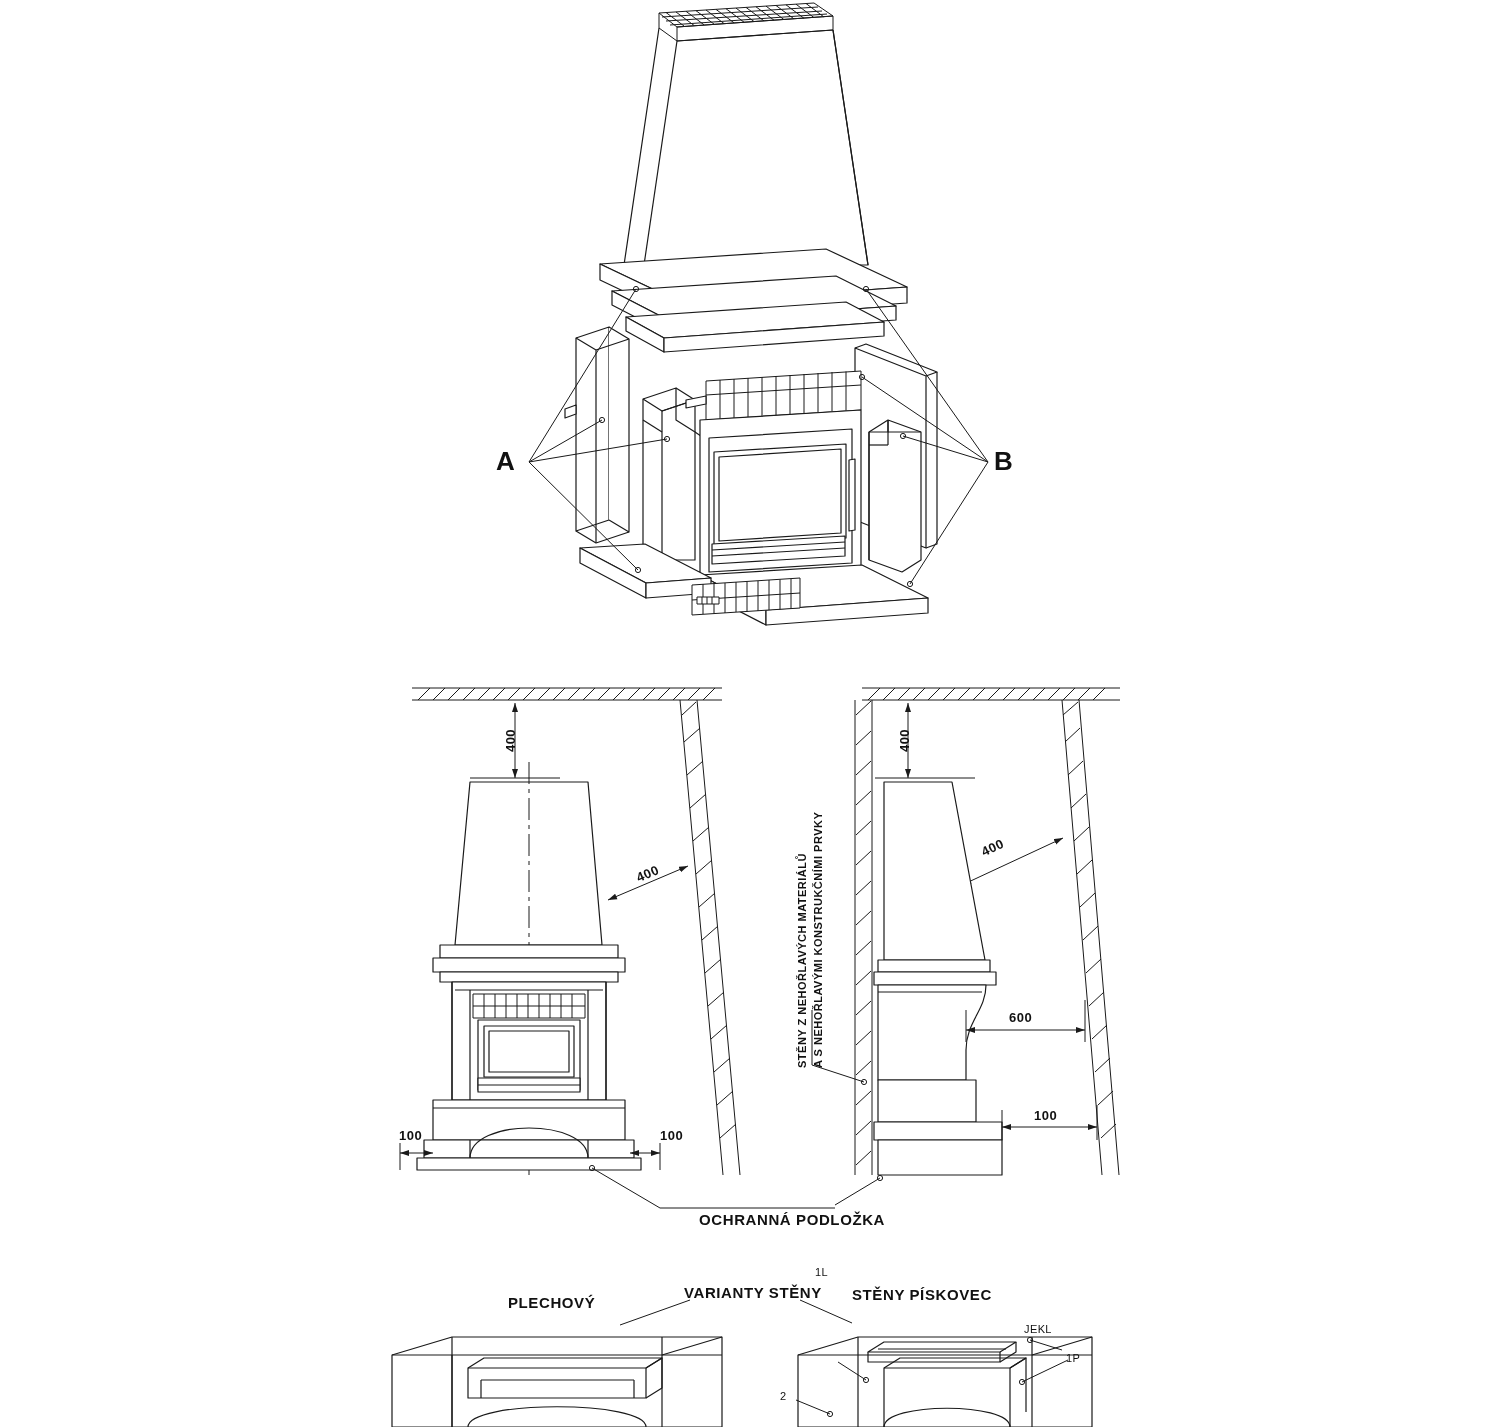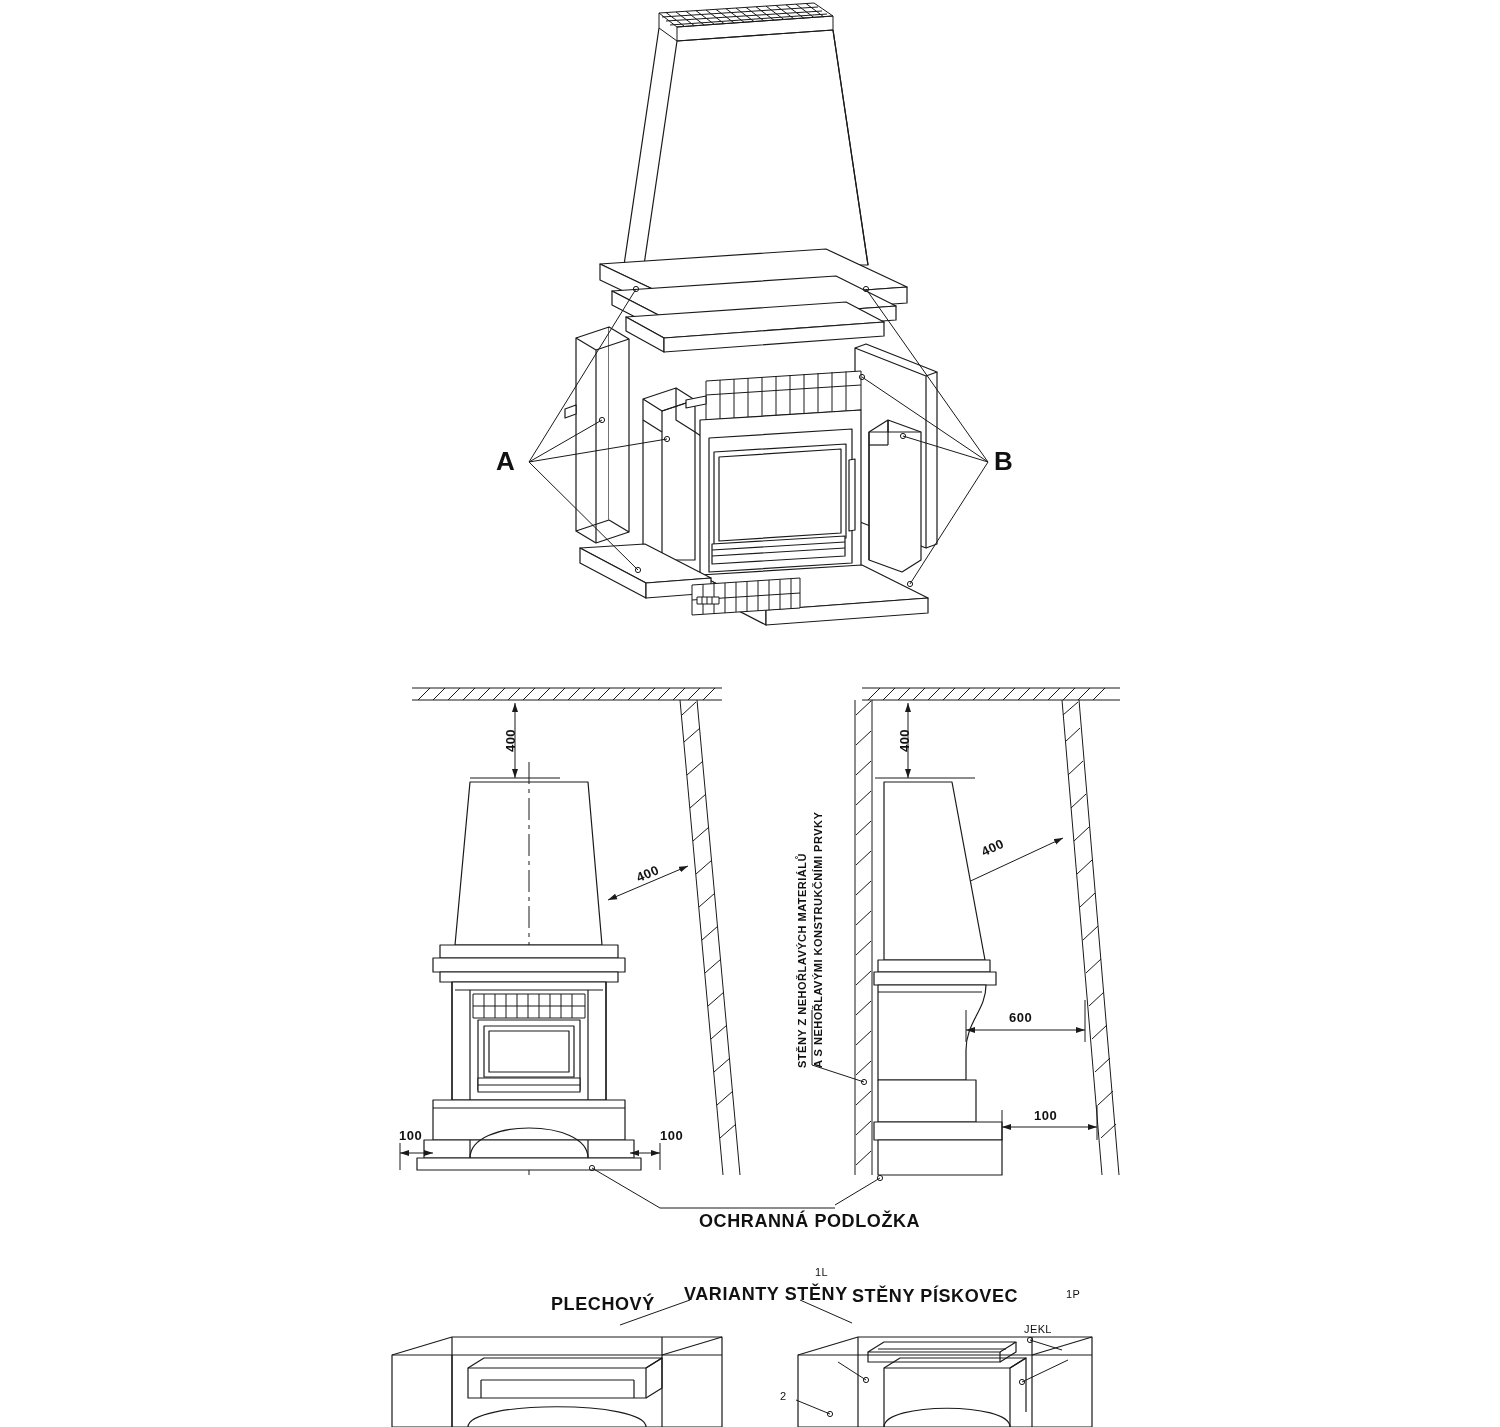--- a/index.html
+++ b/index.html
@@ -3,21 +3,21 @@
 <meta charset="utf-8">
 <style>
   html,body{margin:0;padding:0;background:#ffffff;}
   body{width:1500px;height:1427px;position:relative;overflow:hidden;
        font-family:"Liberation Sans",sans-serif;color:#111;}
   .sheet{position:absolute;left:0;top:0;width:1500px;height:1427px;}
   svg{position:absolute;left:0;top:0;}
   .lbl{position:absolute;white-space:nowrap;}
   .big{font-size:26px;font-weight:700;letter-spacing:.5px;}
   .dim{font-size:13px;font-weight:700;letter-spacing:.5px;}
-  .cap{font-size:18px;font-weight:700;letter-spacing:.6px;}
+  .cap{font-size:15px;font-weight:700;letter-spacing:.6px;}
   .cap-sm{font-size:11px;font-weight:400;letter-spacing:.4px;}
   .note-v{font-size:11px;font-weight:700;letter-spacing:.5px;
           transform-origin:0 0;}
 </style>
 </head>
 <body>
 
 <div class="sheet">
 
 <svg width="1500" height="1427" viewBox="0 0 1500 1427">
@@ -476,20 +476,20 @@
 
 <div class="lbl dim" style="left:893px;top:733px;transform:rotate(-90deg);transform-origin:center;">400</div>
 <div class="lbl dim" style="left:981px;top:840px;transform:rotate(-25deg);transform-origin:center;">400</div>
 <div class="lbl dim" style="left:1009px;top:1010px;">600</div>
 <div class="lbl dim" style="left:1034px;top:1108px;">100</div>
 
 <div class="lbl note-v" style="left:796px;top:1068px;transform:rotate(-90deg);">STĚNY Z NEHOŘLAVÝCH MATERIÁLŮ</div>
 <div class="lbl note-v" style="left:812px;top:1068px;transform:rotate(-90deg);">A S NEHOŘLAVÝMI KONSTRUKČNÍMI PRVKY</div>
 
 <div class="lbl cap" style="left:684px;top:1284px;">VARIANTY STĚNY</div>
-<div class="lbl cap" style="left:508px;top:1294px;margin-left:43px;">PLECHOVÝ</div>
+<div class="lbl cap" style="left:508px;top:1294px;">PLECHOVÝ</div>
 <div class="lbl cap" style="left:852px;top:1286px;">STĚNY PÍSKOVEC</div>
 <div class="lbl cap-sm" style="left:1024px;top:1323px;">JEKL</div>
 <div class="lbl cap-sm" style="left:815px;top:1266px;">1L</div>
-<div class="lbl cap-sm" style="left:1066px;top:1288px;">1P</div>
+<div class="lbl cap-sm" style="left:1066px;top:1352px;">1P</div>
 <div class="lbl cap-sm" style="left:780px;top:1390px;">2</div>
 
 </div>
 
 </body></html>

